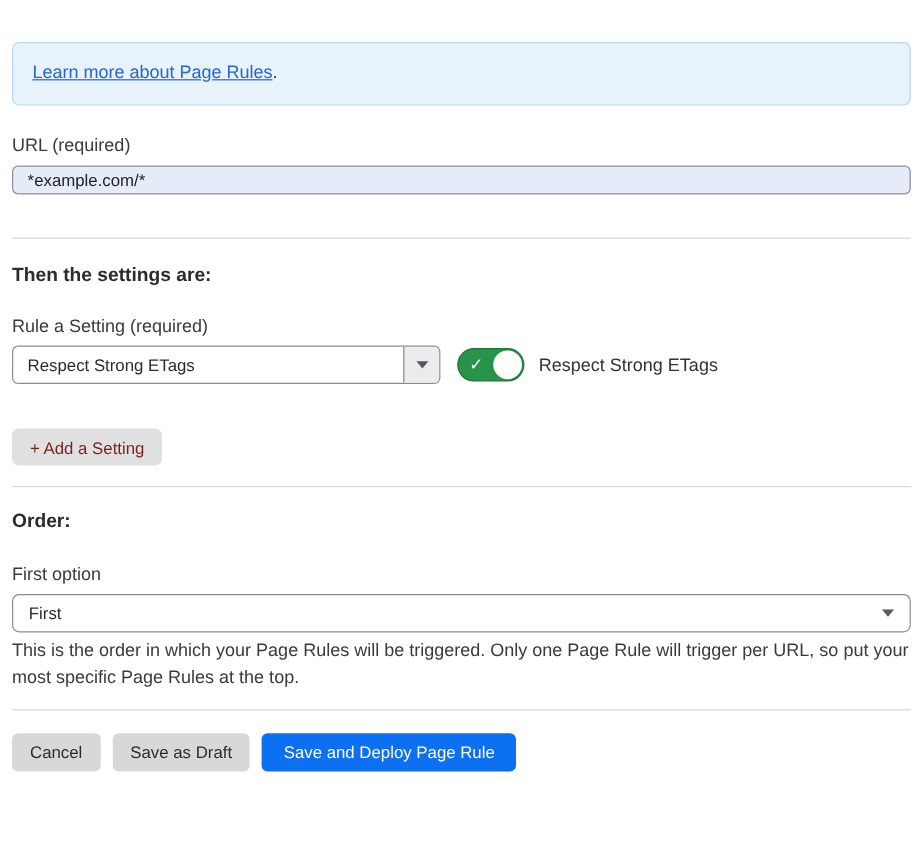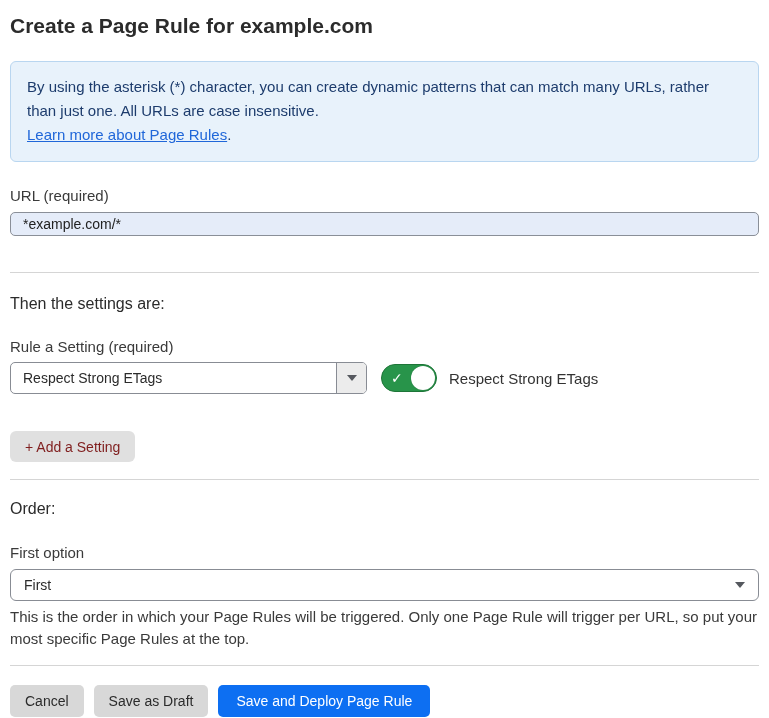--- a/index.html
+++ b/index.html
@@ -69,21 +69,21 @@
     border: none;
     border-top: 1px solid #d5d5d5;
     height: 0;
   }
   .divider-1 { margin-top: 36px; }
   .divider-2 { margin-top: 17px; }
   .divider-3 { margin-top: 16px; }
   
   .section-heading {
     font-size: 16px;
-    font-weight: 400;
+    font-weight: 700;
     color: #2b2b2b;
   }
   .settings-heading { margin-top: 22px; }
   .order-heading { margin-top: 20px; }
   .pick-label { margin-top: 25px; }
   
   .setting-row {
     margin-top: 7px;
     display: flex;
     align-items: center;
@@ -221,24 +221,22 @@
     background: var(--primary-blue, #0d6ff2);
     color: #ffffff;
     padding: 0 18px;
   }
 </style>
 </head>
 <body>
 
 <div class="page">
 
-  <h1 class="page-title">Create a Page Rule for example.com</h1>
 
   <div class="info-box">
-    <div class="info-body">By using the asterisk (*) character, you can create dynamic patterns that can match many URLs, rather than just one. All URLs are case insensitive.</div>
     <div class="info-link-line"><a class="info-link">Learn more about Page Rules</a><span>.</span></div>
   </div>
 
   <label class="field-label url-label">URL (required)</label>
   <input class="url-input" type="text" value="*example.com/*" style="">
 
   <hr class="divider divider-1">
 
   <h2 class="section-heading settings-heading">Then the settings are:</h2>
 

